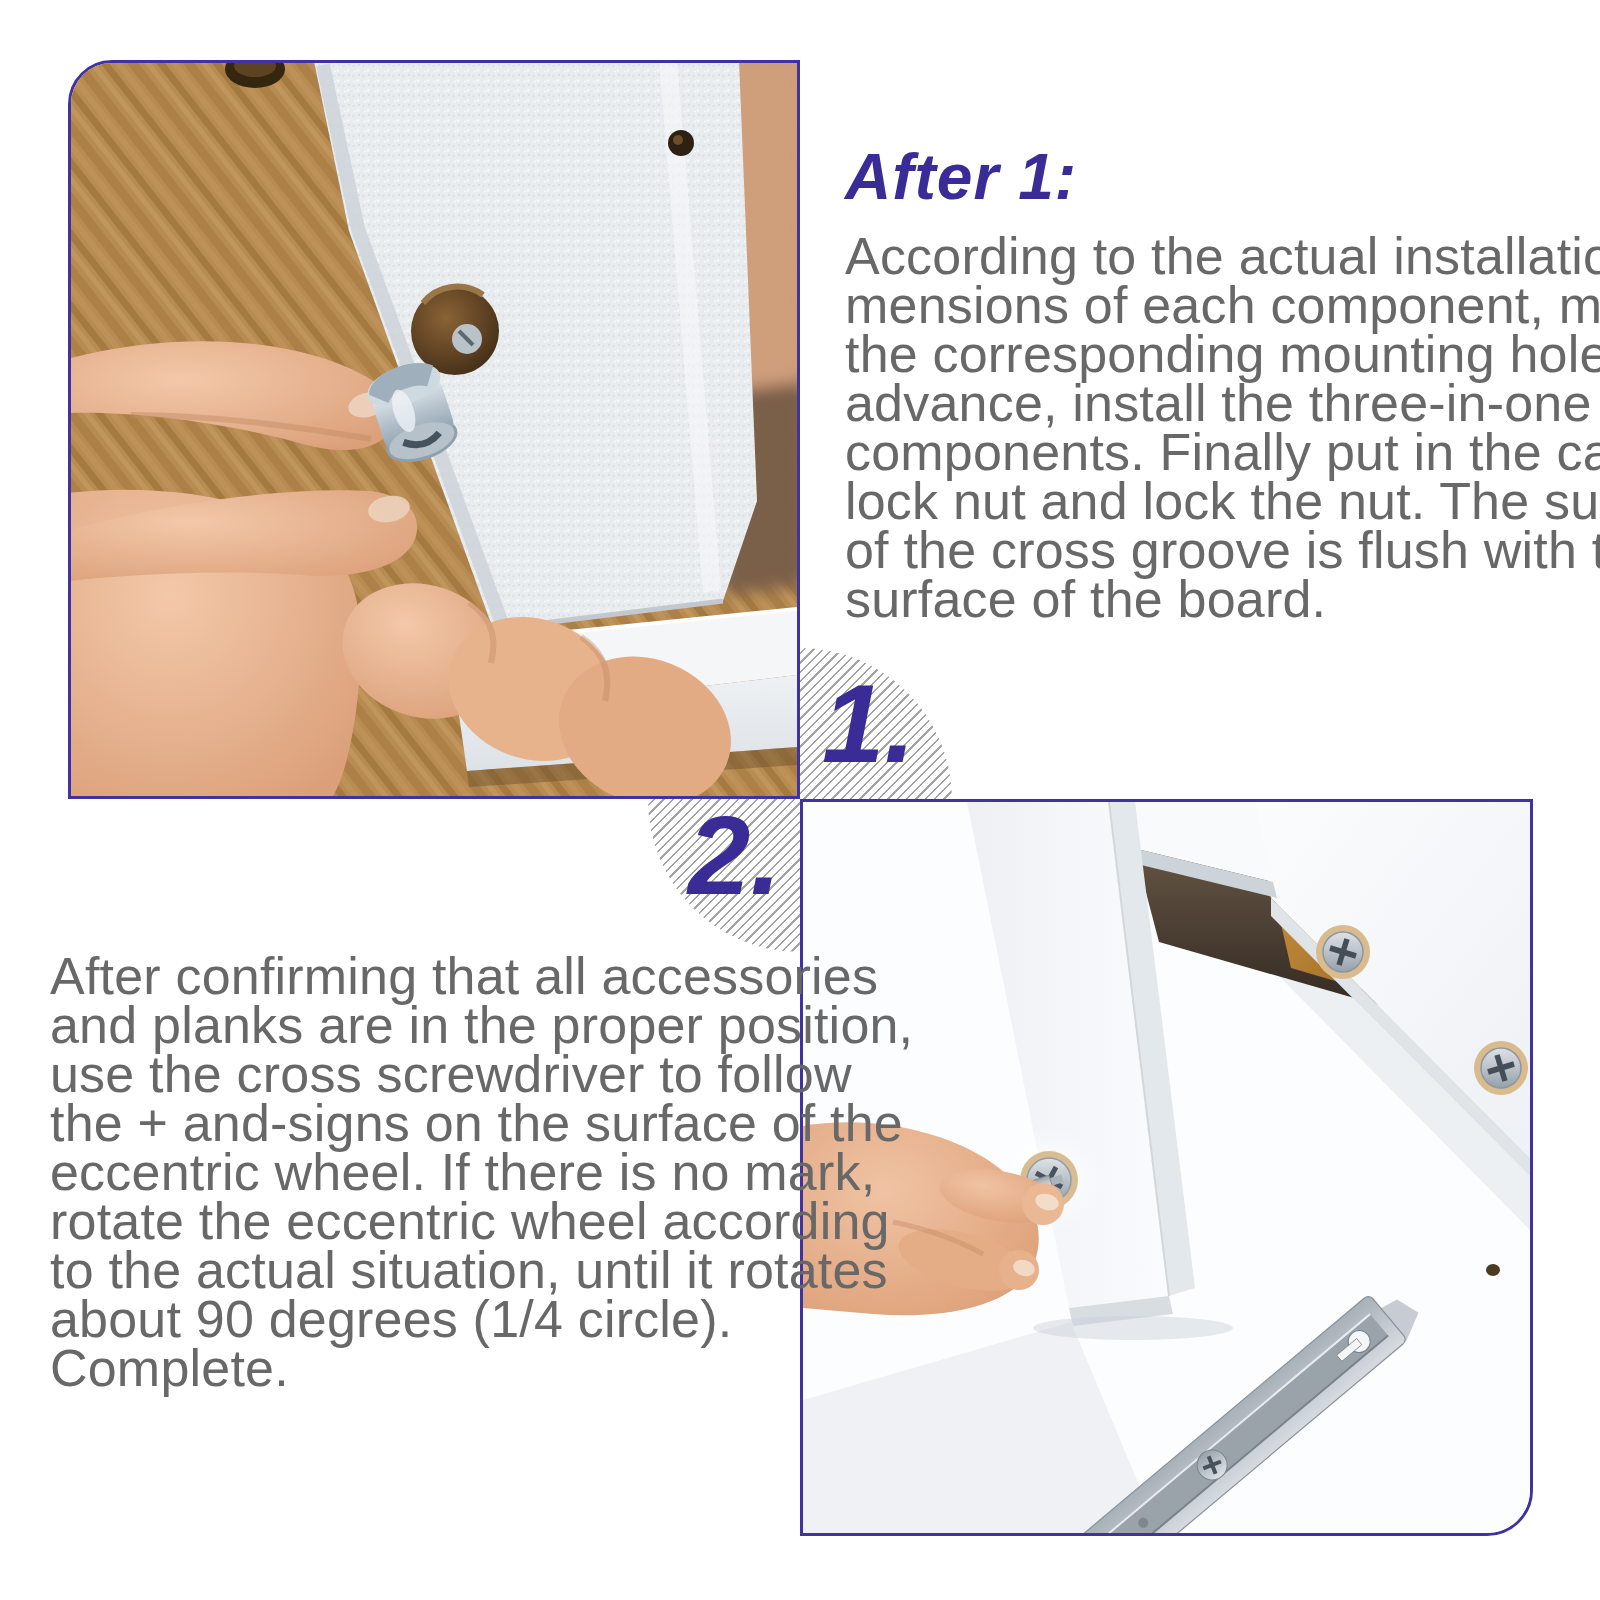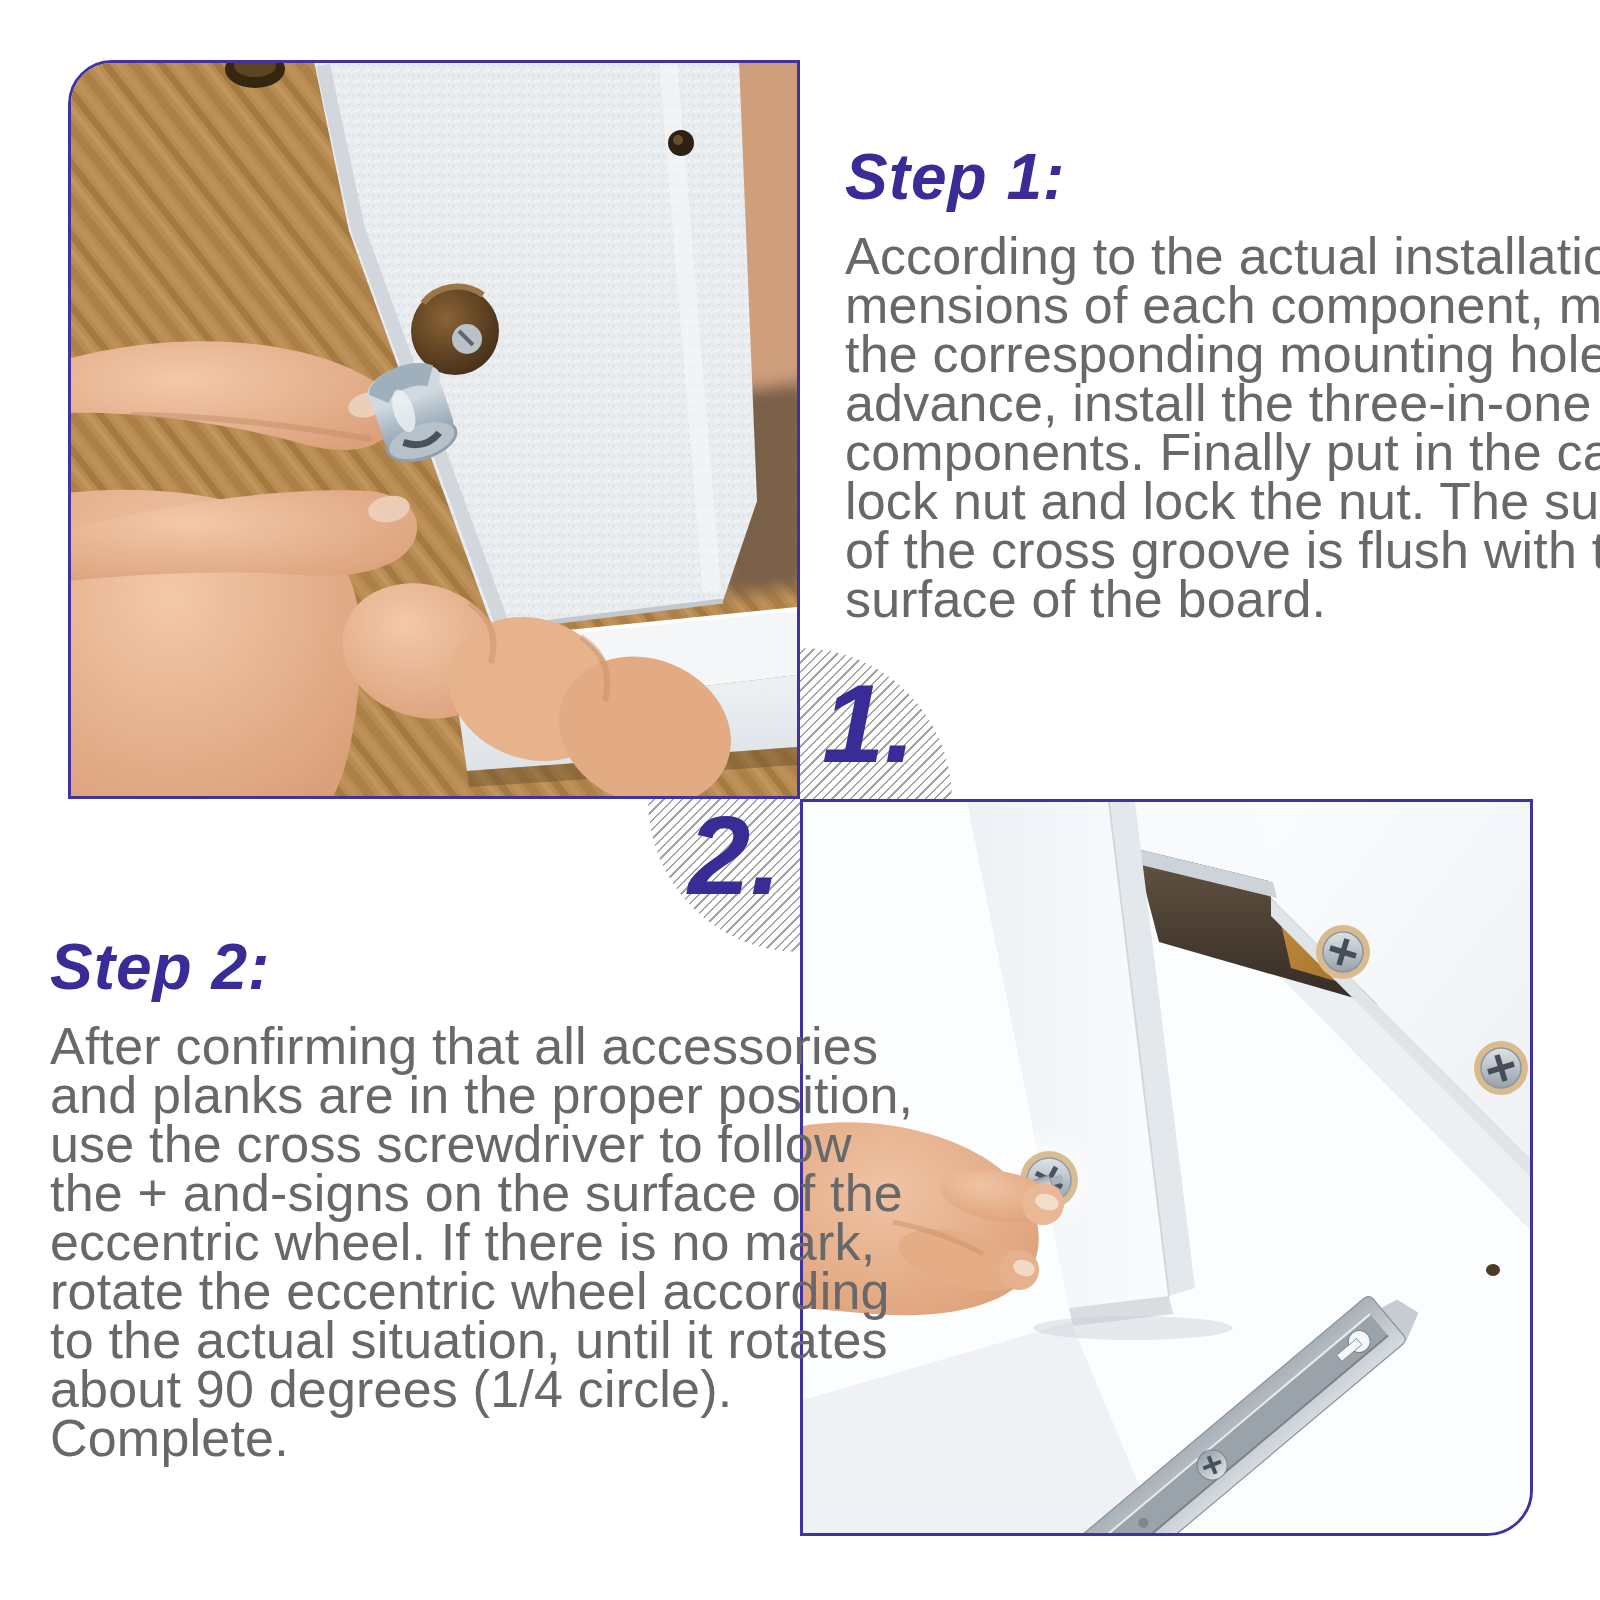--- a/index.html
+++ b/index.html
@@ -285,33 +285,32 @@
           <path d="M-9,-3 L9,3 M-3,9 L3,-9" stroke="#46515b" stroke-width="4"></path>
         </g>
         <circle cx="300" cy="0" r="5" fill="#7e878f"></circle>
       </g>
 
       <ellipse cx="690" cy="468" rx="7" ry="6" fill="#4b3a24"></ellipse>
     </svg>
   </figure>
 
   <section class="step step1">
-    <h2>Step 1:</h2>
+    <h2>After 1:</h2>
     <p>According to the actual installation di-
 mensions of each component, make
 the corresponding mounting holes in
 advance, install the three-in-one
 components. Finally put in the cam
 lock nut and lock the nut. The surface
 of the cross groove is flush with the
 surface of the board.</p>
   </section>
 
   <section class="step step2">
-    <h2>Step 2:</h2>
     <p>After confirming that all accessories
 and planks are in the proper position,
 use the cross screwdriver to follow
 the + and-signs on the surface of the
 eccentric wheel. If there is no mark,
 rotate the eccentric wheel according
 to the actual situation, until it rotates
 about 90 degrees (1/4 circle).
 Complete.</p>
   </section>

